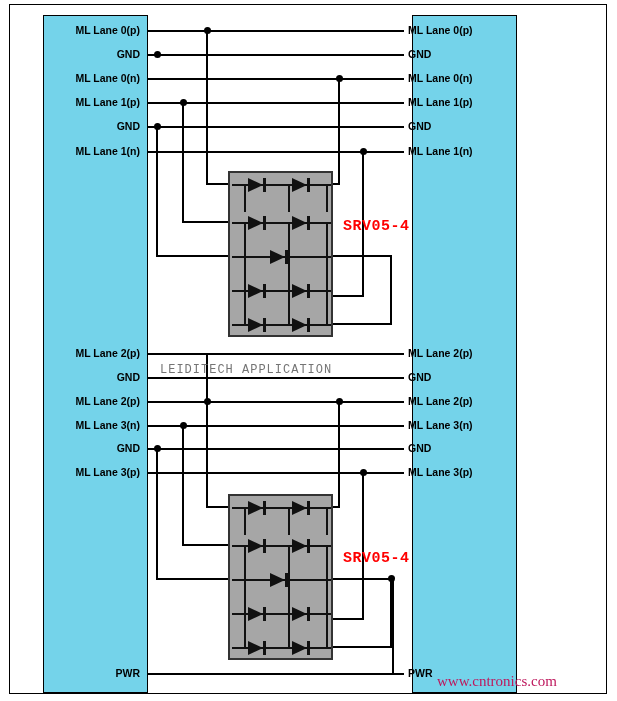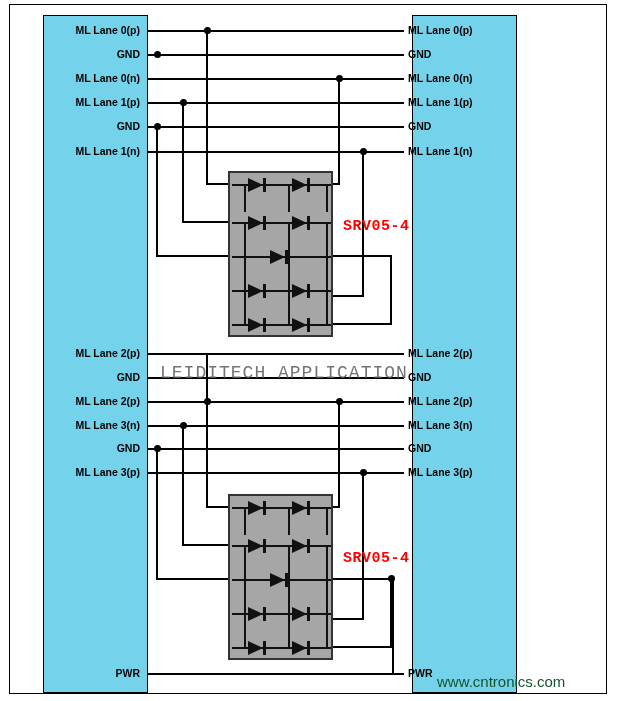--- a/index.html
+++ b/index.html
@@ -79,33 +79,33 @@
     white-space: nowrap;
   }
   #srv-label-1 { left: 333px; top: 213px; }
   #srv-label-2 { left: 333px; top: 545px; }
 
   .watermark-center {
     position: absolute;
     left: 150px;
     top: 358px;
     font-family: "Liberation Mono", monospace;
-    font-size: 18px;
+    font-size: 12px;
     color: #5c5c5c;
     letter-spacing: 1px;
     white-space: nowrap;
     opacity: 0.85;
   }
   .watermark-corner {
     position: absolute;
     left: 437px;
     top: 673px;
-    font-family: Liberation Sans, sans-serif;
+    font-family: Liberation Serif, serif;
     font-size: 15px;
-    color: #14532d;
+    color: #be185d;
     white-space: nowrap;
   }
 
   
   .diode {
     position: absolute;
     width: 22px;
     height: 14px;
   }
   .diode .tri {

